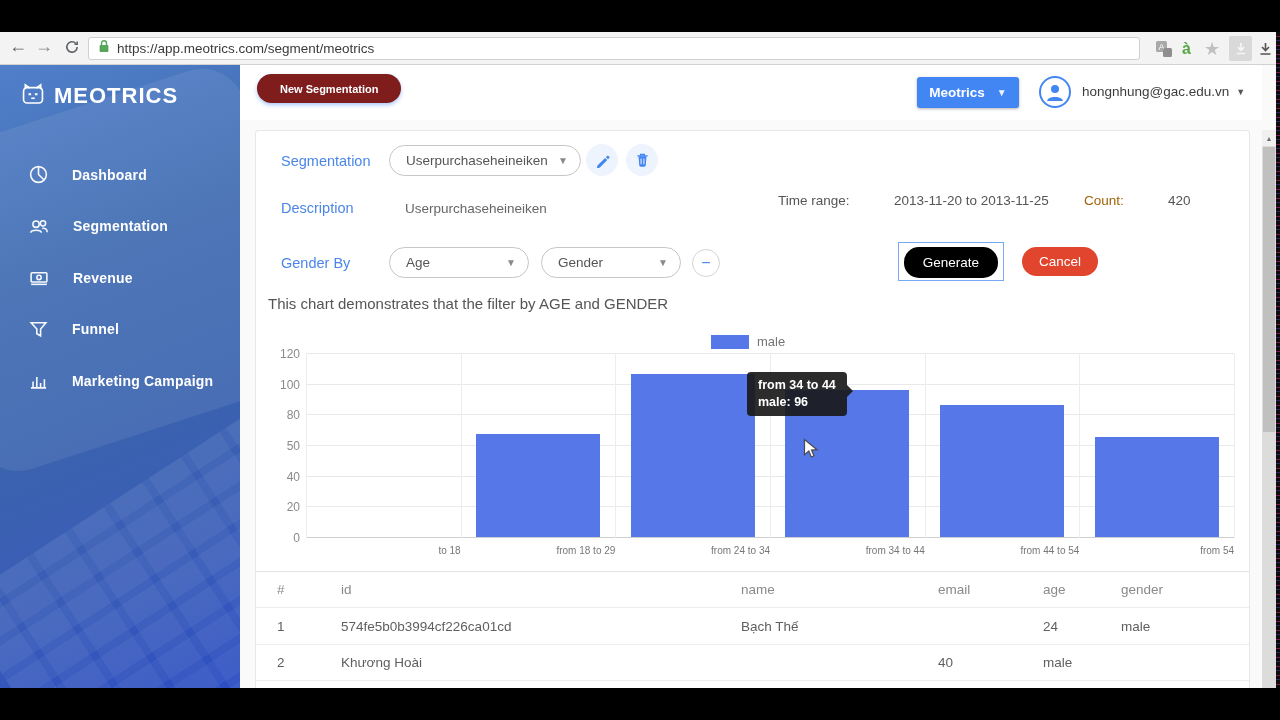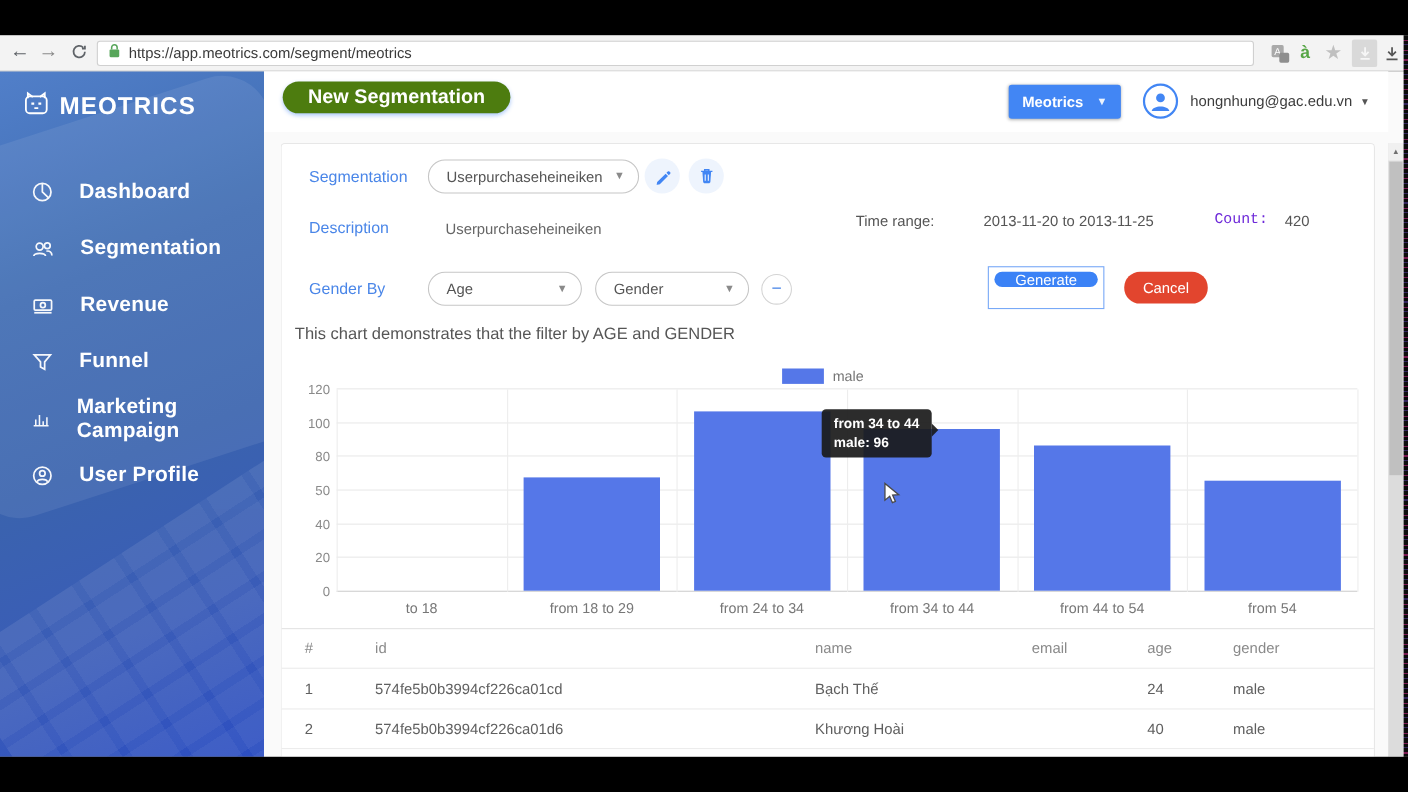--- a/index.html
+++ b/index.html
@@ -22,66 +22,66 @@
   .sidebar { position:absolute; left:0; top:0; width:240px; height:623px; overflow:hidden;
     background:linear-gradient(158deg,#517fc9 0%, #3f6cb2 30%, #3a63ae 55%, #3a5cb8 78%, #2c4ec2 100%); }
   .sb-shape { position:absolute; left:-70px; top:40px; width:360px; height:330px; background:rgba(255,255,255,0.08); border-radius:44px; transform:rotate(-18deg); }
   .sb-keys { position:absolute; left:10px; top:380px; width:480px; height:340px; transform:rotate(-33deg); opacity:.30;
     background:repeating-linear-gradient(0deg, rgba(255,255,255,0.16) 0 24px, rgba(255,255,255,0) 24px 32px),
                repeating-linear-gradient(90deg, rgba(255,255,255,0.16) 0 38px, rgba(255,255,255,0) 38px 46px); }
   .logo { position:absolute; left:20px; top:16px; display:flex; align-items:center; gap:8px; color:#fff; }
   .logo-text { font-size:22px; font-weight:800; letter-spacing:1px; }
   .nav-list { position:absolute; top:84px; left:0; right:0; list-style:none; }
   .nav-item { height:51.5px; display:flex; align-items:center; padding-left:28px; gap:23px; color:#fff; cursor:pointer; }
-  .nav-item span.lab { font-size:19px; font-weight:700; letter-spacing:.2px; }
+  .nav-item span.lab { font-size:14px; font-weight:700; letter-spacing:.2px; }
   .nav-item svg { opacity:.95; }
 
   
   .content { position:absolute; left:240px; top:0; width:1022px; height:623px; background:#fafafa; }
   .content-header { position:absolute; top:0; left:0; width:100%; height:55px; background:#fff; }
-  .btn-new { position:absolute; left:17px; top:9px; height:29px; padding:0 23px; border:none; border-radius:15px; background:#4d7c0f;
-    color:#fff; font-weight:700; font-size:18px; font-family:inherit; display:flex; align-items:center; box-shadow:0 2px 4px rgba(66,134,244,.45); cursor:pointer; }
+  .btn-new { position:absolute; left:17px; top:9px; height:29px; padding:0 23px; border:none; border-radius:15px; background:#7f1d1d;
+    color:#fff; font-weight:700; font-size:11px; font-family:inherit; display:flex; align-items:center; box-shadow:0 2px 4px rgba(66,134,244,.45); cursor:pointer; }
   .btn-org { position:absolute; left:677px; top:12px; width:102px; height:31px; border:none; border-radius:3px; background:#4286f4;
     color:#fff; font-weight:700; font-size:13.5px; font-family:inherit; display:flex; align-items:center; justify-content:center; gap:12px; box-shadow:0 1px 3px rgba(0,0,0,.3); cursor:pointer; }
   .btn-org .caret { font-size:10px; opacity:.9; }
   .avatar { position:absolute; left:799px; top:11px; width:32px; height:32px; border-radius:50%; background:#fff; border:2px solid #4286f4; display:flex; align-items:center; justify-content:center; }
   .user-email { position:absolute; left:842px; top:19px; font-size:13.5px; color:#3d3d3d; display:flex; align-items:center; gap:7px; cursor:pointer; }
   .user-email .caret { font-size:9px; color:#555; }
 
   
   .card { position:absolute; left:15px; top:65px; width:995px; height:558px; background:#fff; border:1px solid #e7e7e7; border-bottom:none; border-radius:4px 4px 0 0; }
   .lbl { position:absolute; color:#4a86e8; font-size:14.5px; }
   .gray-val { position:absolute; color:#666; font-size:13.5px; }
   .select { position:absolute; height:31px; border:1px solid #c6c6c6; border-radius:16px; background:#fff; display:flex; align-items:center;
     padding:0 12px 0 16px; font-size:13.5px; color:#555; cursor:pointer; justify-content:space-between; }
   .select .caret { color:#8a8a8a; font-size:10px; margin-left:8px; }
   .icon-circle { position:absolute; width:32px; height:32px; border-radius:50%; background:#eef4fd; display:flex; align-items:center; justify-content:center; cursor:pointer; }
   .minus-btn { position:absolute; width:28px; height:28px; border-radius:50%; background:#fff; border:1px solid #d4d4d4; color:#4a86e8;
     font-size:16px; display:flex; align-items:center; justify-content:center; cursor:pointer; }
-  .btn-generate { position:absolute; left:648px; top:116px; width:94px; height:14px; border:none; border-radius:15px; background:#3b82f6;
+  .btn-generate { position:absolute; left:648px; top:116px; width:94px; height:31px; border:none; border-radius:15px; background:#000000;
     color:#fff; font-size:13.5px; font-family:inherit; cursor:pointer; }
   .focus-box { position:absolute; left:642px; top:111px; width:106px; height:39px; border:1px solid #78a9f7; pointer-events:none; }
   .btn-cancel { position:absolute; left:766px; top:116px; width:76px; height:29px; border:none; border-radius:15px; background:#e2452e;
     color:#fff; font-size:13.5px; font-family:inherit; cursor:pointer; }
   .chart-note { position:absolute; left:12px; top:164px; font-size:15px; color:#555; }
 
   
   .legend { position:absolute; left:455px; top:203px; display:flex; align-items:center; gap:8px; }
   .legend .swatch { width:38px; height:14px; }
   .legend .lg-lab { font-size:13px; color:#757575; }
   .yaxis { position:absolute; left:4px; top:223px; width:40px; height:184px; }
   .ylab { position:absolute; right:0; width:40px; text-align:right; font-size:12px; color:#8a8a8a; }
   .plot { position:absolute; left:50px; top:223px; width:928px; height:184px; }
   .hgrid { position:absolute; left:0; width:100%; height:1px; background:#e9e9e9; }
   .hgrid.base { background:#cfcfcf; }
   .vgrid { position:absolute; top:0; width:1px; height:100%; background:#ededed; }
   .bar-slot { position:absolute; bottom:0; height:100%; }
   .bar { position:absolute; bottom:1px; left:10%; width:80%; background:#5577e8; }
   .xaxis { position:absolute; left:50px; top:414px; width:928px; display:flex; }
-  .xlab { flex:1; text-align:center; font-size:13px; color:#777; }
+  .xlab { flex:1; text-align:right; font-size:10px; color:#777; }
 
   
   .tooltip { position:absolute; left:747px; top:372px; background:rgba(26,26,26,.92); border-radius:4px; padding:6px 11px 7px; color:#fff; z-index:20; }
   .tooltip .t1 { font-size:12.5px; font-weight:700; white-space:nowrap; }
   .tooltip .t2 { font-size:12.5px; font-weight:600; margin-top:3px; white-space:nowrap; }
   .tooltip::after { content:''; position:absolute; right:-6px; top:13px; border:6px solid transparent; border-left-color:rgba(26,26,26,.92); border-right:none; }
   .cursor { position:absolute; left:803px; top:438px; z-index:30; }
 
   
   .dtable { position:absolute; left:0; top:440px; width:993px; }
@@ -192,28 +192,20 @@
               <path d="M3 3.5h14l-5 6v6.5l-3.6-2V9.5z"></path>
             </svg>
           <span class="lab">Funnel</span>
         </li>
         <li class="nav-item">
           <svg width="21" height="21" viewBox="0 0 20 20" fill="none" stroke="#fff" stroke-width="1.5">
               <path d="M2.8 17h14.4M4.8 16.5V11M8.4 16.5V6.6M12 16.5v-4M15.6 16.5V8.8"></path>
             </svg>
           <span class="lab">Marketing Campaign</span>
         </li>
-        <li class="nav-item">
-          <svg width="21" height="21" viewBox="0 0 20 20" fill="none" stroke="#fff" stroke-width="1.5">
-              <circle cx="10" cy="10" r="7.5"></circle>
-              <circle cx="10" cy="8" r="2.4"></circle>
-              <path d="M5.6 15.3c.6-3 8.2-3 8.8 0"></path>
-            </svg>
-          <span class="lab">User Profile</span>
-        </li>
       </ul>
     </aside>
 
     <div class="content">
       <div class="content-header">
         <button class="btn-new">New Segmentation</button>
         <button class="btn-org">
           <span>Meotrics</span>
           <span class="caret">▼</span>
         </button>
@@ -246,21 +238,21 @@
               <path d="M2.5 4h11M6 4V2.5h4V4" stroke="#4286f4" stroke-width="1.4" fill="none"></path>
               <path d="M3.8 4.5l.7 9.6c.1.9.8 1.5 1.6 1.5h3.8c.8 0 1.5-.6 1.6-1.5l.7-9.6z" fill="#4286f4"></path>
               <path d="M6.5 7v6M9.5 7v6" stroke="#fff" stroke-width="1"></path>
             </svg>
         </div>
 
         <span class="lbl" style="left:25px;top:69px;">Description</span>
         <span class="gray-val" style="left:149px;top:70px;">Userpurchaseheineiken</span>
         <span class="gray-val" style="left:522px;top:62px;color:#555;">Time range:</span>
         <span class="gray-val" style="left:638px;top:62px;color:#555;">2013-11-20 to 2013-11-25</span>
-        <span class="gray-val" style="left:848px;top:62px;color:#6d28d9;font-family:Liberation Mono, monospace;">Count:</span>
+        <span class="gray-val" style="left:828px;top:62px;color:#a16207;">Count:</span>
         <span class="gray-val" style="left:912px;top:62px;color:#555;">420</span>
 
         <span class="lbl" style="left:25px;top:124px;">Gender By</span>
         <div class="select" style="left:133px;top:116px;width:140px;">
           <span>Age</span>
           <span class="caret">▼</span>
         </div>
         <div class="select" style="left:285px;top:116px;width:140px;">
           <span>Gender</span>
           <span class="caret">▼</span>
@@ -338,21 +330,20 @@
               <div class="trow">
                 <div>1</div>
                 <div>574fe5b0b3994cf226ca01cd</div>
                 <div>Bạch Thế</div>
                 <div></div>
                 <div>24</div>
                 <div>male</div>
               </div>
               <div class="trow">
                 <div>2</div>
-                <div>574fe5b0b3994cf226ca01d6</div>
                 <div>Khương Hoài</div>
                 <div></div>
                 <div>40</div>
                 <div>male</div>
               </div>
             </div>
         </div>
       </div>
     </div>
 

